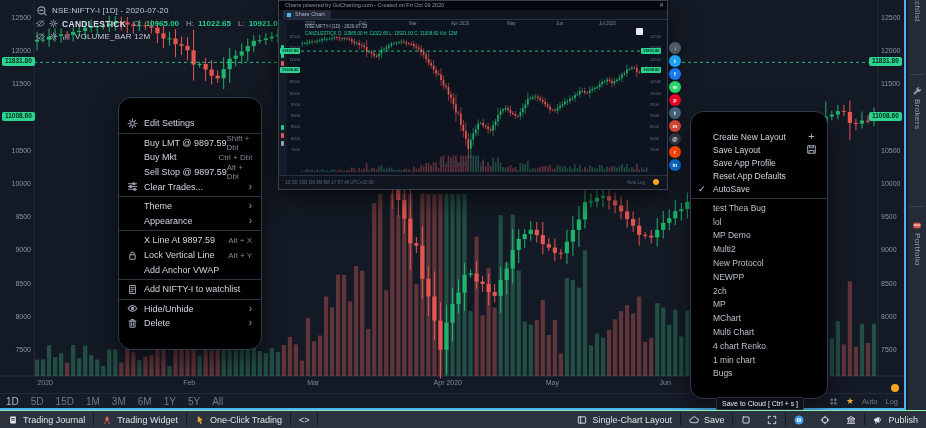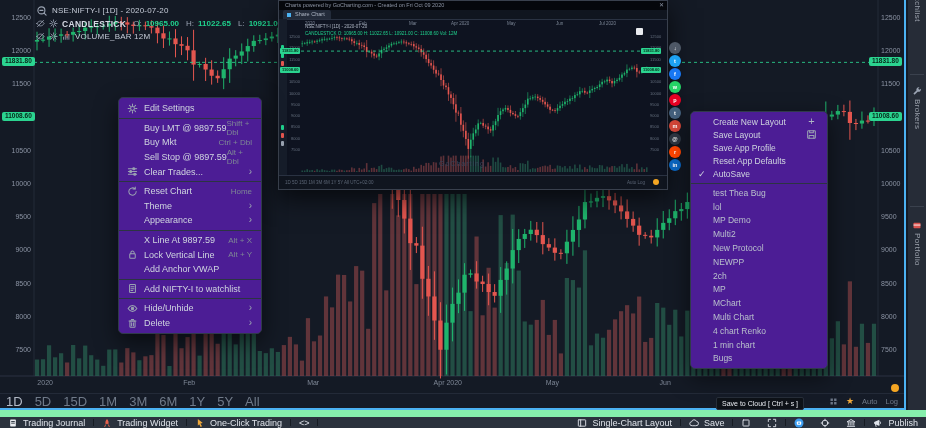--- a/index.html
+++ b/index.html
@@ -26,21 +26,21 @@
   .lrow .k { font-size:8px; color:#9aa3b2; margin-left:3px;}
   .lrow .v { font-size:8px; color:#1fd08c; font-weight:bold; }
   .lic { width:9px; height:9px; display:inline-block; }
   .lic svg{ width:9px; height:9px; display:block;}
   .zic { width:12px; height:12px; }
   .zic svg { width:12px; height:12px; display:block;}
 
   
   #tf-bar { position:absolute; left:0; top:393px; width:904px; height:15px;
     border-top:1px solid #232a38; background:#151b27; display:flex; align-items:center; z-index:4;}
-  .tf { font-size:13px; color:#707a89; padding:0 6px; cursor:pointer; }
+  .tf { font-size:10px; color:#707a89; padding:0 6px; cursor:pointer; }
   .tf.first { color:#b3bac6; }
   #tf-tz { font-size:7.5px; color:#707a89; margin-left:14px;margin-top:20px; }
   #tf-right { margin-left:auto; display:flex; align-items:center; gap:8px; padding-right:6px; }
   #tf-right .t { font-size:7.5px; color:#707a89; }
   .gi svg { width:9px; height:9px; display:block; }
   #star-ic { color:#f0a93c; font-size:9px; line-height:1; }
 
   #rt-dot { position:absolute; left:891px; top:384px; width:8px; height:8px; border-radius:50%;
     background:#f5a623; z-index:4; }
 
@@ -76,22 +76,22 @@
   #popup-bottom .ltxt { position:absolute; left:6px; top:4px; font-size:4.5px; color:#5b6575; }
   #popup-bottom .rtxt { position:absolute; right:22px; top:4px; font-size:4.5px; color:#5b6575; }
   #popup-dot { position:absolute; right:8px; top:3px; width:6px; height:6px; border-radius:50%; background:#f5a623;}
 
   
   #share-col { position:absolute; left:669px; top:42px; width:15px; z-index:10; }
   .share-btn { width:12px; height:12px; border-radius:50%; margin-bottom:1px; color:#fff;
     font-size:5.5px; line-height:12px; text-align:center; font-weight:bold; }
 
   
-  .menu { position:absolute; background:#4c1d95; border:1px solid #303a4a; border-radius:5px;
-    box-shadow:0 8px 22px rgba(0,0,0,.55); z-index:20; padding:3px 0; }
+  .menu { position:absolute; background:#000000; border:1px solid #303a4a; border-radius:13px;
+    box-shadow:0 8px 22px rgba(0,0,0,.55); z-index:20; padding:18px 0; }
   #ctx-menu { left:118px; top:97px; width:144px; }
   .mi { display:flex; align-items:center; height:14.6px; padding:0 9px 0 8px; cursor:pointer; }
   .mi .mic { width:11px; height:11px; margin-right:6px; flex:0 0 11px;}
   .mi .mic svg { width:11px; height:11px; display:block;}
   .mi .mic.empty { }
   .mi .lbl { font-size:9px; color:#cfd5df; white-space:nowrap; }
   .mi .sc { margin-left:auto; font-size:8px; color:#7e8795; }
   .mi .chev { margin-left:auto; font-size:10px; color:#9aa3b2; line-height:1;}
   .mdiv { height:1px; background:#2c3442; margin:2px 0; }
 
@@ -117,21 +117,21 @@
   #sidebar { position:absolute; left:908px; top:0; width:18px; height:410px; background:#262c37; z-index:5;}
   .vtab { position:absolute; left:0; width:18px; display:flex; flex-direction:column; align-items:center;
     gap:3px; cursor:pointer;}
   .vtab .vlbl { writing-mode:vertical-rl; font-size:8px; color:#9aa0ab; letter-spacing:.4px;}
   .vtab .ticon { width:10px; height:10px; }
   .vtab .ticon svg { width:10px; height:10px; display:block;}
   .sdiv { position:absolute; left:2px; width:14px; height:1px; background:#3a414d; }
 
   
   #bottom-bar { position:absolute; left:0; top:410px; width:926px; height:18px; background:#2b323d;
-    border-top:7px solid #86efac; display:flex; align-items:stretch; z-index:30;}
+    border-top:1px solid #86efac; display:flex; align-items:stretch; z-index:30;}
   .bb { display:flex; align-items:center; gap:5px; padding:0 8px; font-size:9px; color:#dfe3ea;
     cursor:pointer; white-space:nowrap;}
   .bb svg { width:10px; height:10px; display:block; }
   .bdiv { width:1px; background:#171c23; margin:2px 0; }
   #bb-spacer { flex:1; }
 </style>
 </head>
 <body>
 
 <div id="app">
@@ -1218,30 +1218,20 @@
             <circle cx="7.5" cy="3" r="1.2" fill="#9aa3b2"></circle>
             <circle cx="4" cy="6" r="1.2" fill="#9aa3b2"></circle>
             <circle cx="8.5" cy="9" r="1.2" fill="#9aa3b2"></circle>
           </svg>
         </span>
         <span class="lbl">Clear Trades...</span>
         <span class="chev">›</span>
       </div>
       <div class="mdiv"></div>
       <div class="mi">
-        <span class="mic">
-          <svg viewBox="0 0 12 12" fill="none" stroke="#9aa3b2" stroke-width="1.1" stroke-linecap="round" stroke-linejoin="round">
-            <path d="M10 6a4 4 0 11-1.2-2.8"></path>
-            <path d="M9 1v2.4H6.6"></path>
-          </svg>
-        </span>
-        <span class="lbl">Reset Chart</span>
-        <span class="sc">Home</span>
-      </div>
-      <div class="mi">
         <span class="mic empty"></span>
         <span class="lbl">Theme</span>
         <span class="chev">›</span>
       </div>
       <div class="mi">
         <span class="mic empty"></span>
         <span class="lbl">Appearance</span>
         <span class="chev">›</span>
       </div>
       <div class="mdiv"></div>

